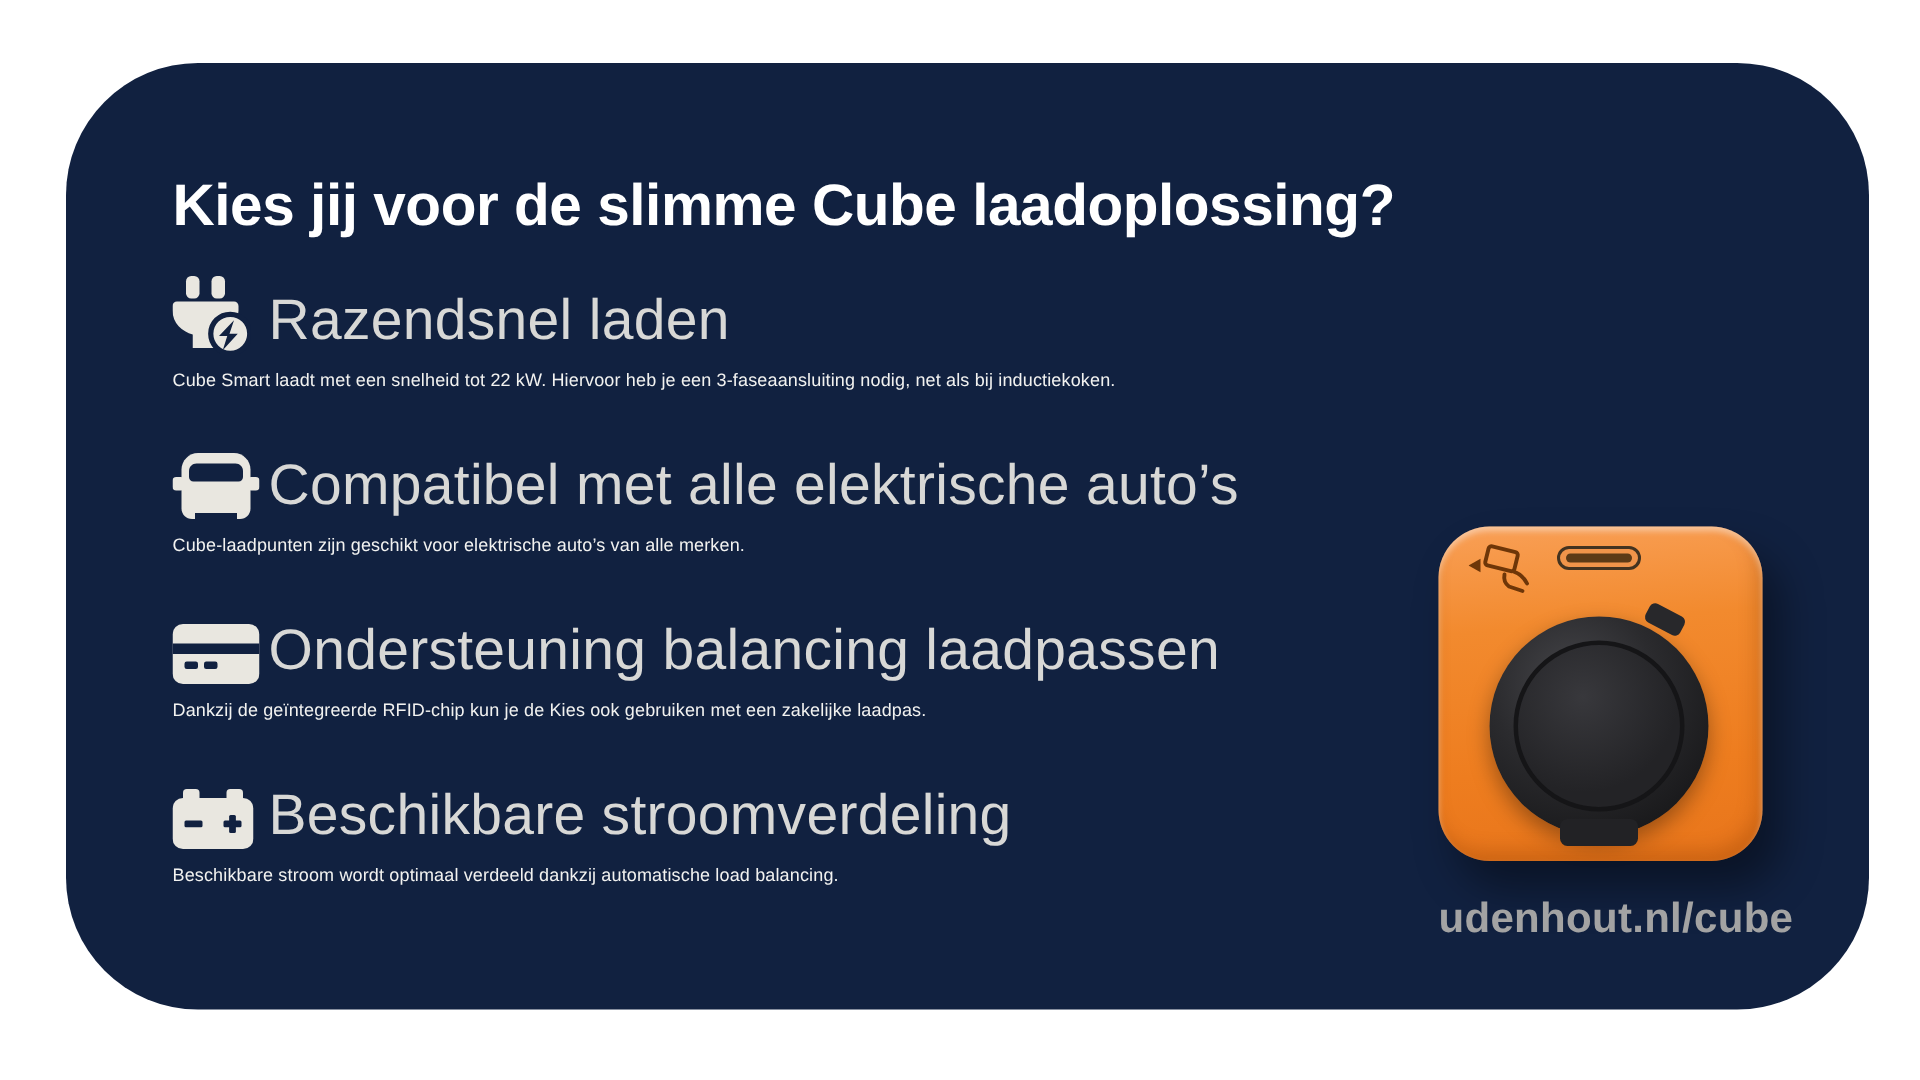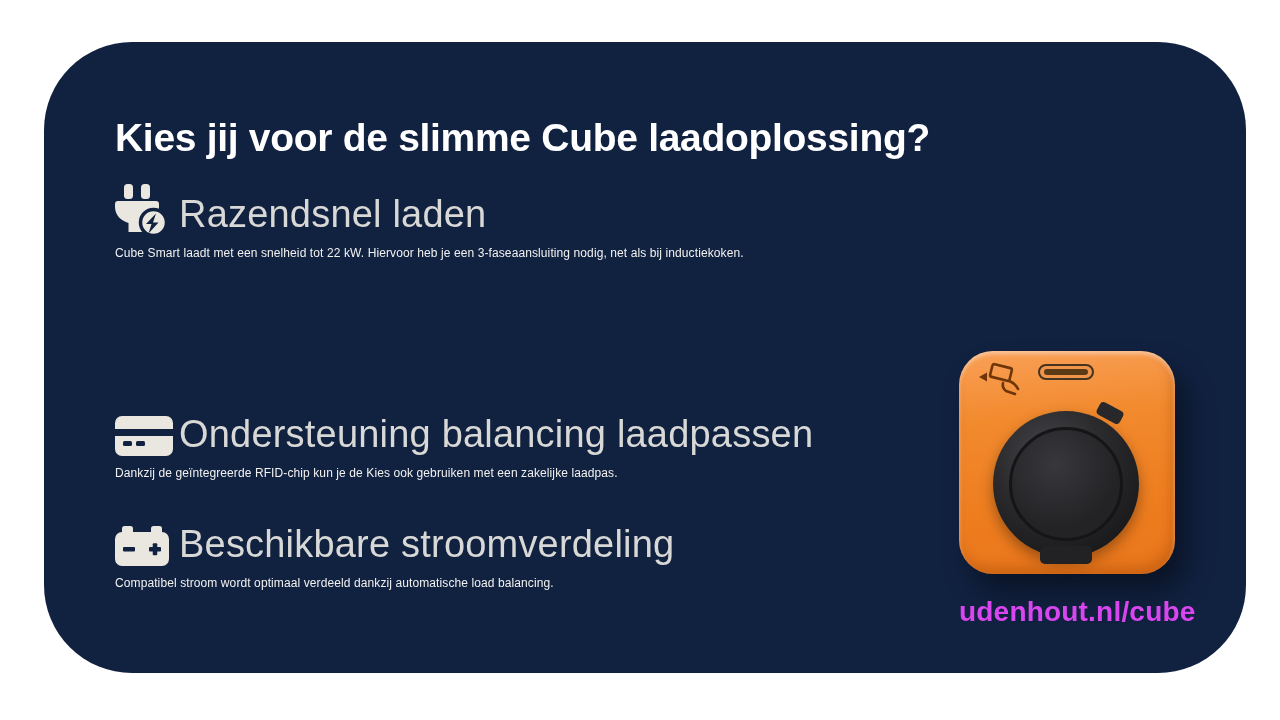--- a/index.html
+++ b/index.html
@@ -72,21 +72,21 @@
   .socket-tab-top{
     position:absolute;width:26px;height:14px;background:#28282B;border-radius:4px;
     right:16px;top:-5px;transform:rotate(28deg);
   }
   .socket-tab-bottom{
     position:absolute;width:52px;height:18px;background:#222225;border-radius:5px;
     left:47px;bottom:-7px;
   }
   .site-link{
     position:absolute;left:915px;top:554px;width:216px;text-align:center;
-    font-size:28px;font-weight:700;color:#d946ef;letter-spacing:0.2px;
+    font-size:28px;font-weight:700;color:#a3a3a3;letter-spacing:0.2px;
     white-space:nowrap;
   }
 </style>
 </head>
 <body>
 
 <div class="card">
 
   <h1 class="title">Kies jij voor de slimme Cube laadoplossing?</h1>
 
@@ -100,20 +100,33 @@
           <circle class="fg ring" cx="38.5" cy="38.5" r="13"></circle>
           <path class="cut" d="M41 29.5 l-10 10.5 h5.5 l-3 9.5 10-11 h-5.5 z"></path>
         </svg>
       </span>
       <h2>Razendsnel laden</h2>
     </div>
     <p>Cube Smart laadt met een snelheid tot 22 kW. Hiervoor heb je een 3-faseaansluiting nodig, net als bij inductiekoken.</p>
   </section>
 
   <section class="feature f2">
+    <div class="feature-head">
+      <span class="icon">
+        <svg width="58" height="44" viewBox="0 0 58 44">
+          <rect class="fg" x="0" y="16" width="8" height="9" rx="2.5"></rect>
+          <rect class="fg" x="50" y="16" width="8" height="9" rx="2.5"></rect>
+          <path class="fg" d="M17 0 h24 c6 0 11 5 11 11 v26 c0 3.9-3.1 7-7 7 h-32 c-3.9 0-7-3.1-7-7 V11 C6 5 11 0 17 0 z"></path>
+          <path class="cut" d="M16 7 h26 c2.8 0 5 2.2 5 5 v4 c0 1.7-1.3 3-3 3 H14 c-1.7 0-3-1.3-3-3 v-4 c0-2.8 2.2-5 5-5 z"></path>
+          <rect class="cut" x="15" y="40" width="28" height="4"></rect>
+        </svg>
+      </span>
+      <h2>Compatibel met alle elektrische auto’s</h2>
+    </div>
+    <p>Cube-laadpunten zijn geschikt voor elektrische auto’s van alle merken.</p>
   </section>
 
   <section class="feature f3">
     <div class="feature-head">
       <span class="icon">
         <svg width="58" height="40" viewBox="0 0 58 40">
           <rect class="fg" x="0" y="0" width="58" height="40" rx="7"></rect>
           <rect class="cut" x="0" y="13" width="58" height="7"></rect>
           <rect class="cut" x="8" y="25" width="9" height="5" rx="1.5"></rect>
           <rect class="cut" x="21" y="25" width="9" height="5" rx="1.5"></rect>
@@ -131,21 +144,21 @@
           <rect class="fg" x="7" y="0" width="11" height="9" rx="2.5"></rect>
           <rect class="fg" x="36" y="0" width="11" height="9" rx="2.5"></rect>
           <rect class="fg" x="0" y="6" width="54" height="34" rx="7"></rect>
           <rect class="cut" x="8" y="21" width="12" height="4.5" rx="1"></rect>
           <rect class="cut" x="34" y="21" width="12" height="4.5" rx="1"></rect>
           <rect class="cut" x="37.75" y="17.25" width="4.5" height="12" rx="1"></rect>
         </svg>
       </span>
       <h2>Beschikbare stroomverdeling</h2>
     </div>
-    <p>Compatibel stroom wordt optimaal verdeeld dankzij automatische load balancing.</p>
+    <p>Beschikbare stroom wordt optimaal verdeeld dankzij automatische load balancing.</p>
   </section>
 
   <div class="cube-device">
     <svg class="rfid-symbol" width="48" height="38" viewBox="0 0 48 38">
       <path d="M0 16 l8 -4.5 v9 z" fill="#6E3608"></path>
       <g fill="none" stroke="#6E3608" stroke-width="2.6" stroke-linecap="round" stroke-linejoin="round">
         <rect x="12" y="5" width="20" height="13" rx="2" transform="rotate(14 22 11.5)"></rect>
         <path d="M30 20 q6 2 9 8"></path>
         <path d="M24 22 q-1 5 3 8 l9 3"></path>
       </g>

